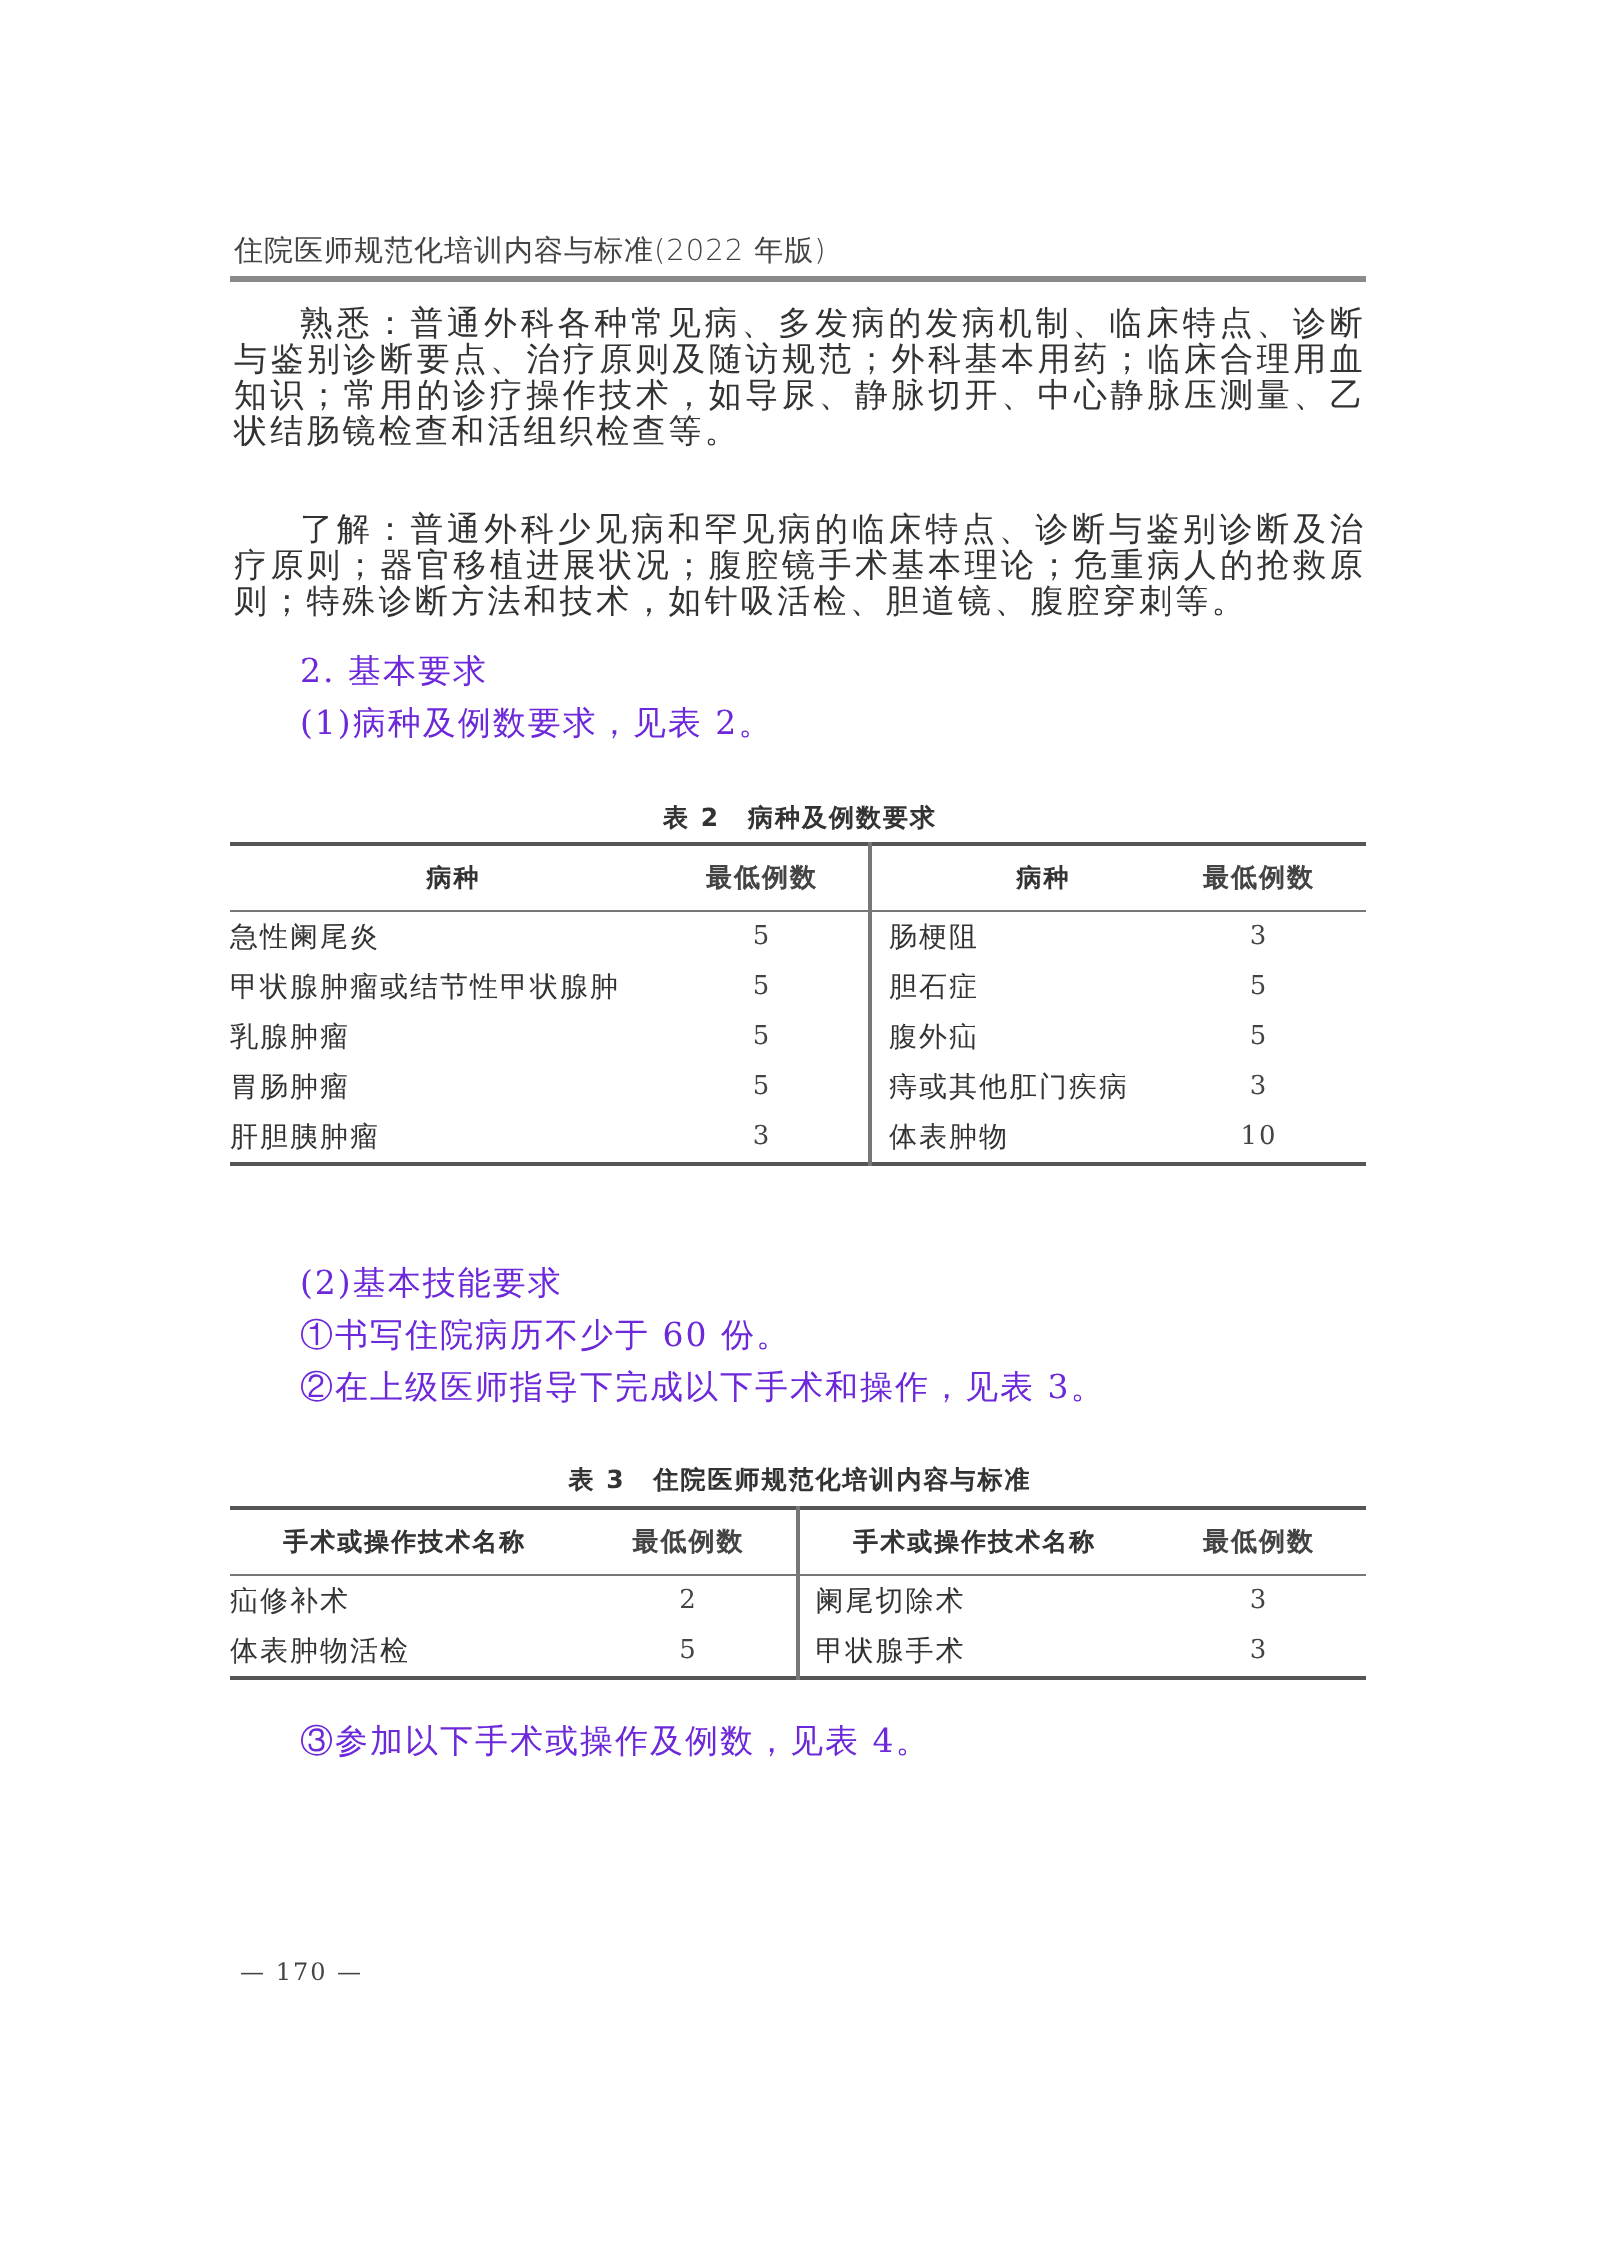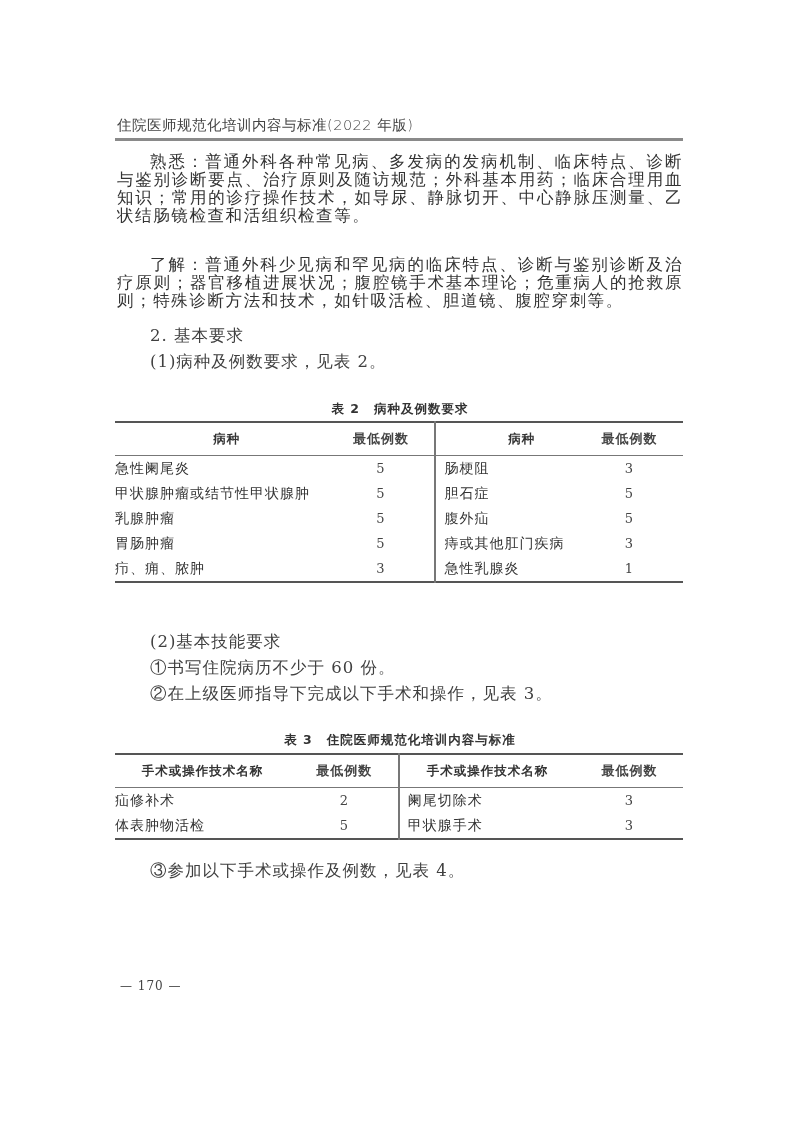--- a/index.html
+++ b/index.html
@@ -17,21 +17,21 @@
     .head-rule {
       position: absolute; left: 115px; top: 138px; width: 568px; height: 3px;
       background: #8a8a8a;
     }
     .para {
       position: absolute; left: 117px; width: 566px;
       font-size: 16.5px; line-height: 18px; letter-spacing: 1.6px;
       text-align: justify; color: #333;
     }
     .indent { text-indent: 33px; }
-    .line { position: absolute; left: 150px; font-size: 16.5px; letter-spacing: 1px; color: #404040; }
+    .line { position: absolute; left: 150px; font-size: 16.5px; letter-spacing: 1px; color: #6d28d9; }
     .caption {
       position: absolute; left: 0; width: 800px; text-align: center;
       font-family: "DejaVu Sans", "Liberation Sans", sans-serif;
       font-size: 12.5px; font-weight: bold; color: #333; letter-spacing: 1px;
     }
     .caption .num { margin-right: 14px; }
     table.data {
       position: absolute; left: 115px; width: 568px;
       border-collapse: collapse;
       border-top: 2px solid #555; border-bottom: 2px solid #555;
@@ -98,24 +98,24 @@
         <td class="name name2">腹外疝</td>
         <td class="count">5</td>
       </tr>
       <tr>
         <td class="name">胃肠肿瘤</td>
         <td class="count split">5</td>
         <td class="name name2">痔或其他肛门疾病</td>
         <td class="count">3</td>
       </tr>
       <tr>
-        <td class="name">疖、痈、脓肿</td>
+        <td class="name">肝胆胰肿瘤</td>
         <td class="count split">3</td>
-        <td class="name name2">急性乳腺炎</td>
-        <td class="count">1</td>
+        <td class="name name2">体表肿物</td>
+        <td class="count">10</td>
       </tr>
     </tbody>
 </table>
 
 <div class="line" style="top:631px;">(2)基本技能要求</div>
 <div class="line" style="top:657px;">①书写住院病历不少于 60 份。</div>
 <div class="line" style="top:683px;">②在上级医师指导下完成以下手术和操作，见表 3。</div>
 
 <div class="caption" style="top:732px;">
   <span class="num">表 3</span><span>住院医师规范化培训内容与标准</span>

